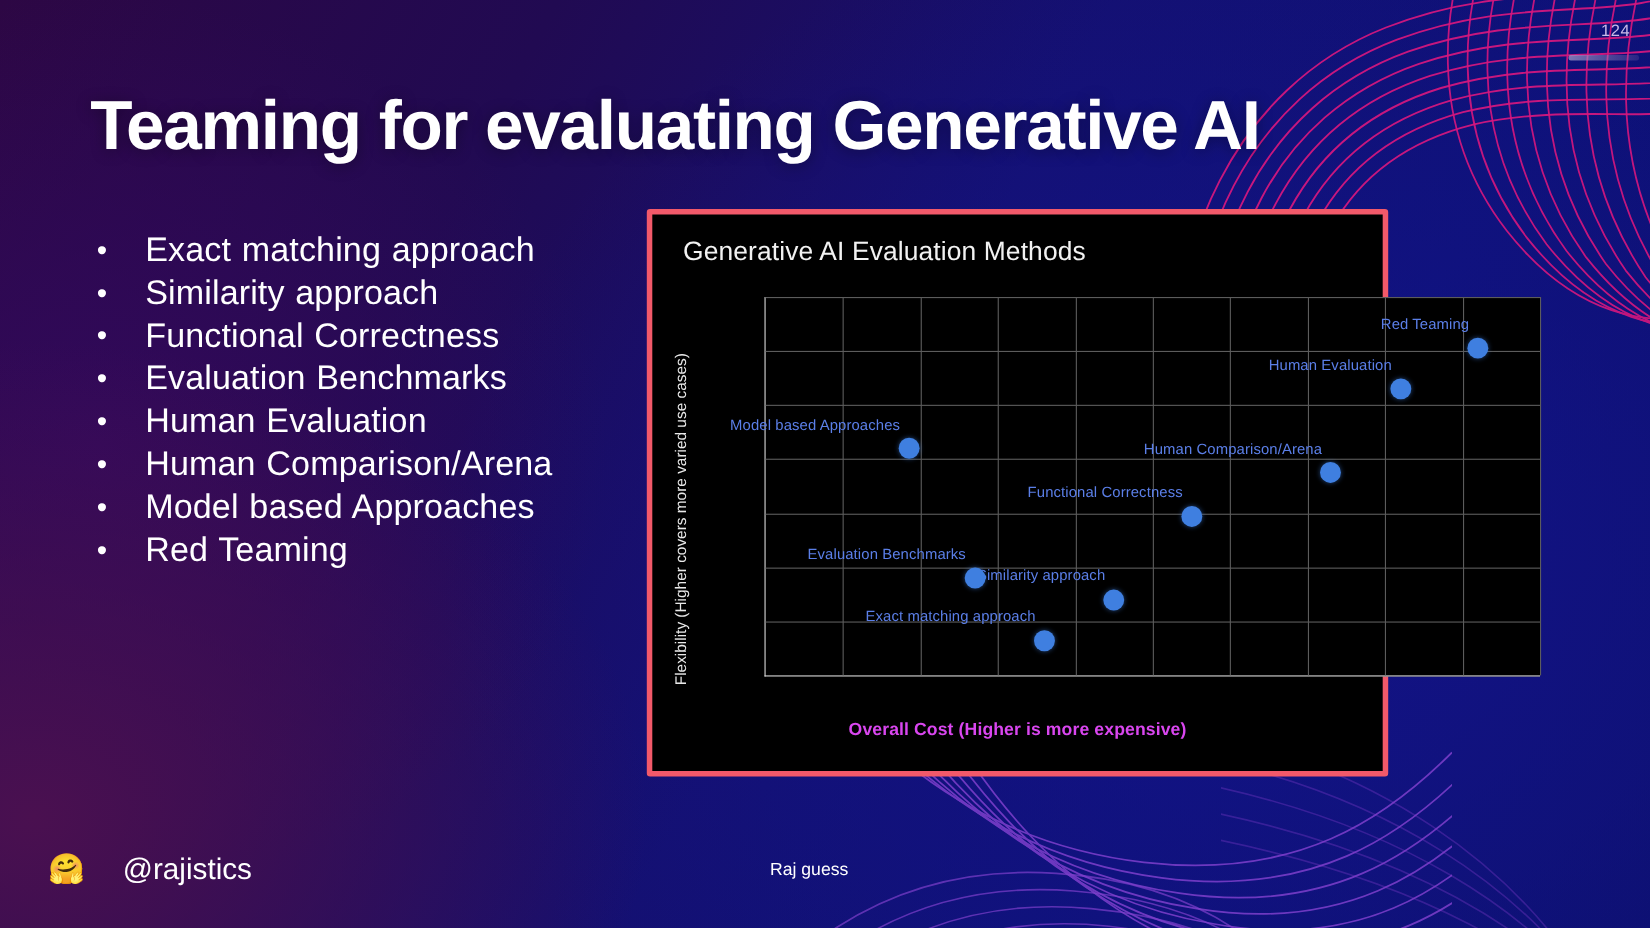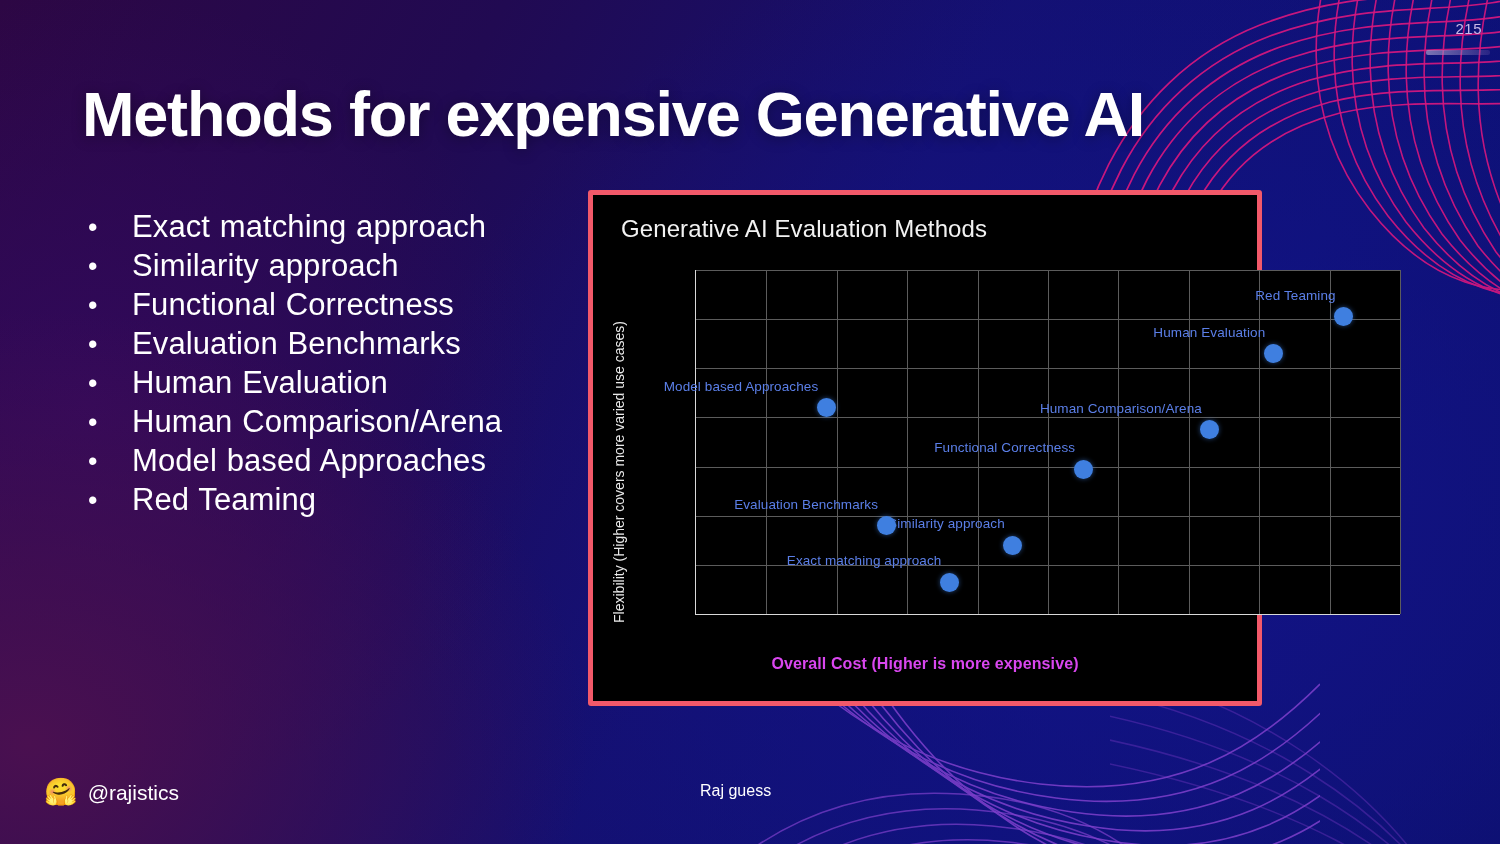--- a/index.html
+++ b/index.html
@@ -106,22 +106,23 @@
     left: 44px; bottom: 38px;
     display: flex;
     align-items: center;
     gap: 10px;
   }
   #hugging-face-icon {
     font-size: 27px;
     line-height: 1;
   }
   #footer-handle-text {
-    font-size: 21px;
-    color: #ffffff;
+    font-size: 27px;
+    color: #ffffff;
+    margin-left: 24px;
   }
   #footer-note {
     position: absolute;
     left: 700px; bottom: 44px;
     font-size: 16px;
     color: #ffffff;
   }
 
   
   #chart-card {
@@ -250,24 +251,24 @@
   <svg id="wave-bottom-right" class="wave-layer" viewBox="0 0 620 500" fill="none">
     <g stroke="#8a3fd0" stroke-width="1.5" fill="none" opacity="0.6">
       <path d="M-20 120 C 120 150 280 230 360 400 C 400 480 420 520 420 560"></path>
       <path d="M-20 144 C 124 174 292 250 376 420 C 416 498 436 536 436 576"></path>
       <path d="M-20 168 C 128 198 304 270 392 440 C 432 516 452 552 452 592"></path>
       <path d="M-20 192 C 132 222 316 290 408 460 C 448 534 468 568 468 608"></path>
       <path d="M-20 216 C 136 246 328 310 424 480 C 464 552 484 584 484 624"></path>
     </g>
   </svg>
 
-  <div id="page-number">215</div>
+  <div id="page-number">124</div>
   <div id="page-rule"></div>
 
-  <h1 id="slide-title">Methods for expensive Generative AI</h1>
+  <h1 id="slide-title">Teaming for evaluating Generative AI</h1>
 
   <ul id="bullet-list">
       <li class="bullet-row">
         <span class="bullet-dot">•</span>
         <span class="bullet-text">Exact matching approach</span>
       </li>
       <li class="bullet-row">
         <span class="bullet-dot">•</span>
         <span class="bullet-text">Similarity approach</span>
       </li>

